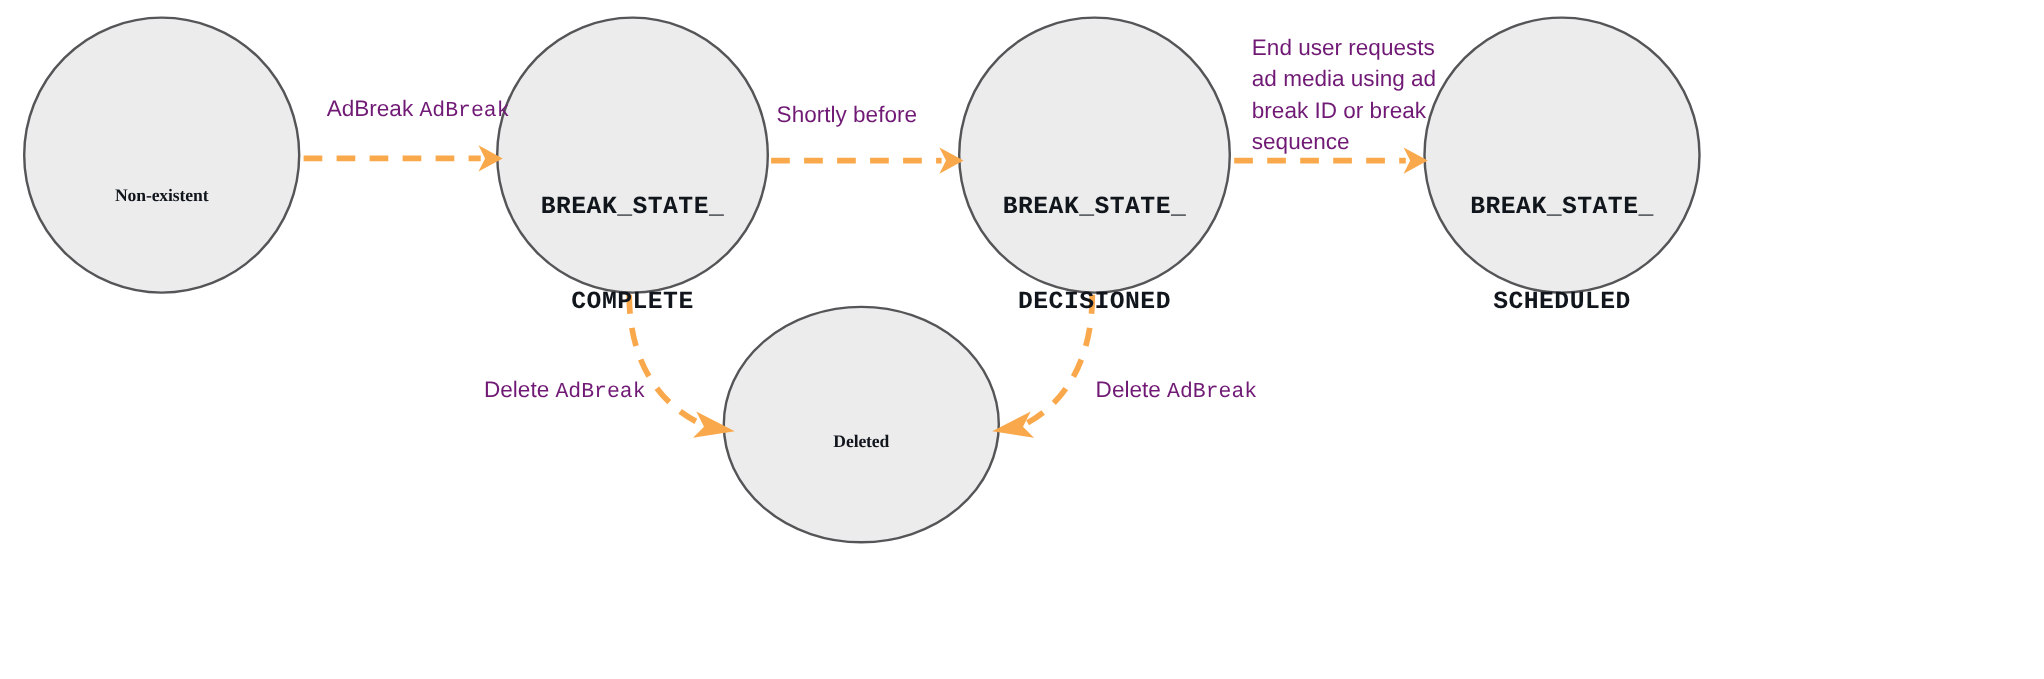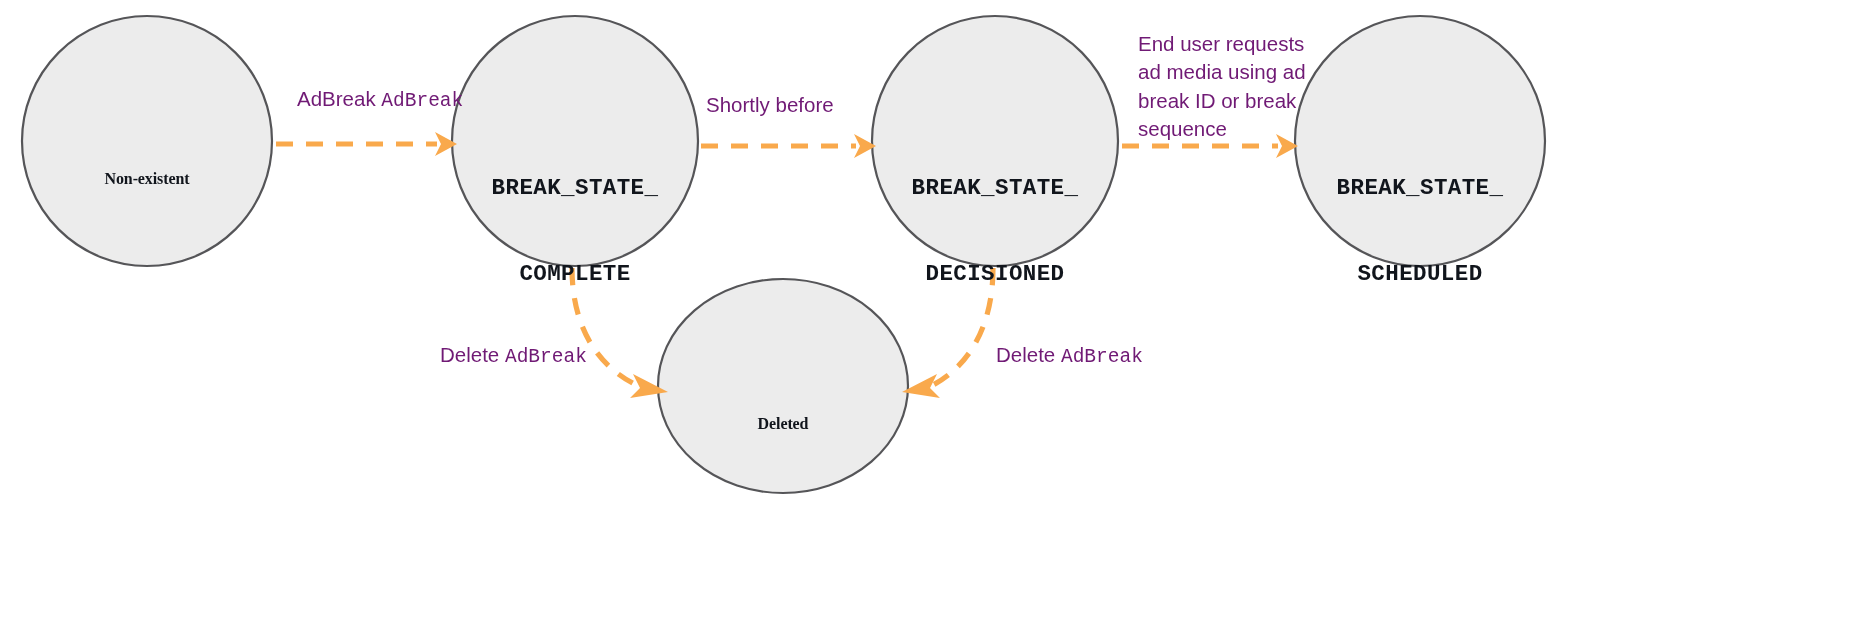--- a/index.html
+++ b/index.html
@@ -121,21 +121,21 @@
   <div class="node-label mono" style="left:872px; top:116px; width:246px;">
     <div>BREAK_STATE_</div>
     <div>DECISIONED</div>
   </div>
 
   <div class="node-label mono" style="left:1295px; top:116px; width:250px;">
     <div>BREAK_STATE_</div>
     <div>SCHEDULED</div>
   </div>
 
-  <div class="node-label sans" style="left:658px; top:373px; width:250px;">
+  <div class="node-label sans" style="left:658px; top:351px; width:250px;">
     <div>Deleted</div>
   </div>
 
   <div class="edge-label" style="left:297px; top:85px;">
     <span class="sans">AdBreak </span><span class="mono">AdBreak</span>
   </div>
 
   <div class="edge-label" style="left:706px; top:91px;">
     <div class="sans">Shortly before</div>
   </div>

